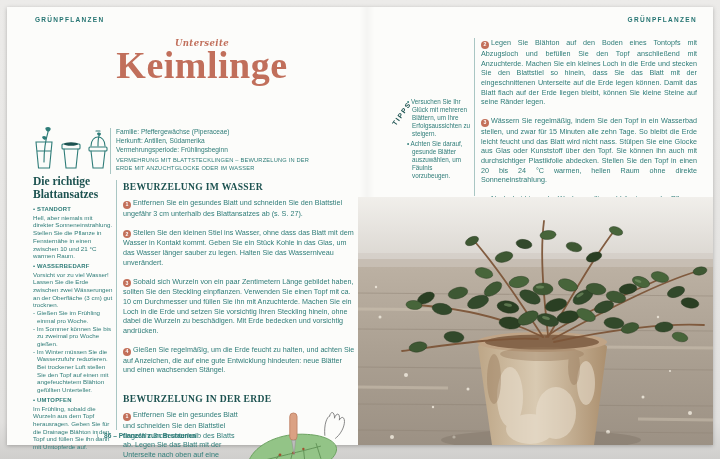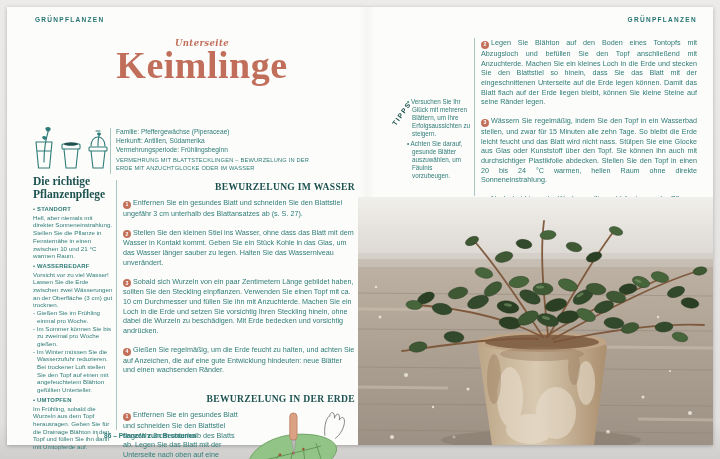--- a/index.html
+++ b/index.html
@@ -55,21 +55,21 @@
     font-size:6.2px;line-height:7.7px;}
   .care .c-label{font-weight:bold;font-size:5.9px;letter-spacing:.2px;margin-top:3px;}
   .care .c-bullet{padding-left:4px;text-indent:-4px;}
 
   .main-rule{position:absolute;left:109px;top:173px;width:1px;height:250px;background:#a9c6c3;}
 
   
   .maincol{position:absolute;left:116px;top:174px;width:232px;color:#2e7c78;}
   .sec-head{
     font-family:"Liberation Serif",serif;font-weight:bold;font-size:9.6px;
-    color:#1c5250;letter-spacing:.3px;margin:0 0 6px 0;text-align:right;
+    color:#1c5250;letter-spacing:.3px;margin:0 0 6px 0;
   }
   .step{font-size:7.2px;line-height:9.7px;margin-bottom:9px;}
   .stepnum{
     display:inline-flex;align-items:center;justify-content:center;
     width:8px;height:8px;border-radius:50%;background:#c3705a;color:#fff;
     font-size:5.2px;font-weight:bold;vertical-align:-1px;margin-right:2px;
   }
   .sec-head.second{margin-top:18px;}
   .leaf-illo{float:right;width:112px;height:78px;margin:0 0 2px 5px;}
 
@@ -134,41 +134,41 @@
   </div>
 
   <div class="facts-rule"></div>
   <div class="facts">
     <div class="f-line">Familie: Pfeffergewächse (Piperaceae)</div>
     <div class="f-line">Herkunft: Antillen, Südamerika</div>
     <div class="f-line">Vermehrungsperiode: Frühlingsbeginn</div>
     <div class="f-method">VERMEHRUNG MIT BLATTSTECKLINGEN – BEWURZELUNG IN DER ERDE MIT ANZUCHTGLOCKE ODER IM WASSER</div>
   </div>
 
-  <div class="care-title">Die richtige Pflanzenpflege</div>
+  <div class="care-title">Die richtige Blattansatzes</div>
   <div class="care">
     <div class="c-label">• STANDORT</div>
     <div>Hell, aber niemals mit direkter Sonneneinstrahlung. Stellen Sie die Pflanze in Fensternähe in einen zwischen 10 und 21 °C warmen Raum.</div>
     <div class="c-label">• WASSERBEDARF</div>
     <div>Vorsicht vor zu viel Wasser! Lassen Sie die Erde zwischen zwei Wässerungen an der Oberfläche (3 cm) gut trocknen.</div>
     <div class="c-bullet">- Gießen Sie im Frühling einmal pro Woche.</div>
     <div class="c-bullet">- Im Sommer können Sie bis zu zweimal pro Woche gießen.</div>
     <div class="c-bullet">- Im Winter müssen Sie die Wasserzufuhr reduzieren. Bei trockener Luft stellen Sie den Topf auf einen mit angefeuchtetem Blähton gefüllten Unterteller.</div>
     <div class="c-label">• UMTOPFEN</div>
     <div>Im Frühling, sobald die Wurzeln aus dem Topf herausragen. Geben Sie für die Drainage Blähton in den Topf und füllen Sie ihn dann mit Umtopferde auf.</div>
   </div>
 
   <div class="main-rule"></div>
 
   <div class="maincol">
     <div class="sec-head">BEWURZELUNG IM WASSER</div>
     <div class="step"><span class="stepnum">1</span><span>Entfernen Sie ein gesundes Blatt und schneiden Sie den Blattstiel ungefähr 3 cm unterhalb des Blattansatzes ab (s. S. 27).</span></div>
     <div class="step"><span class="stepnum">2</span><span>Stellen Sie den kleinen Stiel ins Wasser, ohne dass das Blatt mit dem Wasser in Kontakt kommt. Geben Sie ein Stück Kohle in das Glas, um das Wasser länger sauber zu legen. Halten Sie das Wasserniveau unverändert.</span></div>
     <div class="step"><span class="stepnum">3</span><span>Sobald sich Wurzeln von ein paar Zentimetern Länge gebildet haben, sollten Sie den Steckling einpflanzen. Verwenden Sie einen Topf mit ca. 10 cm Durchmesser und füllen Sie ihn mit Anzuchterde. Machen Sie ein Loch in die Erde und setzen Sie vorsichtig Ihren Steckling hinein, ohne dabei die Wurzeln zu beschädigen. Mit Erde bedecken und vorsichtig andrücken.</span></div>
-    <div class="step"><span class="stepnum">4</span><span>Gießen Sie regelmäßig, um die Erde feucht zu halten, und achten Sie auf Anzeichen, die auf eine gute Entwicklung hindeuten: neue Blätter und einen wachsenden Ränder.</span></div>
+    <div class="step"><span class="stepnum">4</span><span>Gießen Sie regelmäßig, um die Erde feucht zu halten, und achten Sie auf Anzeichen, die auf eine gute Entwicklung hindeuten: neue Blätter und einen wachsenden Stängel.</span></div>
 
     <div class="sec-head second">BEWURZELUNG IN DER ERDE</div>
     <div class="step">
       <svg class="leaf-illo" viewBox="0 0 115 80">
         <g fill="none" stroke="#777" stroke-width="0.9" stroke-linecap="round">
           <path d="M84,26 C83,15 86,7 89,6"></path>
           <path d="M89,6 C90,1 94,1 94,8"></path>
           <path d="M94,8 C96,2 100,3 99,10"></path>
           <path d="M99,10 C102,5 105,8 104,14 C103,20 99,26 95,29"></path>
         </g>

